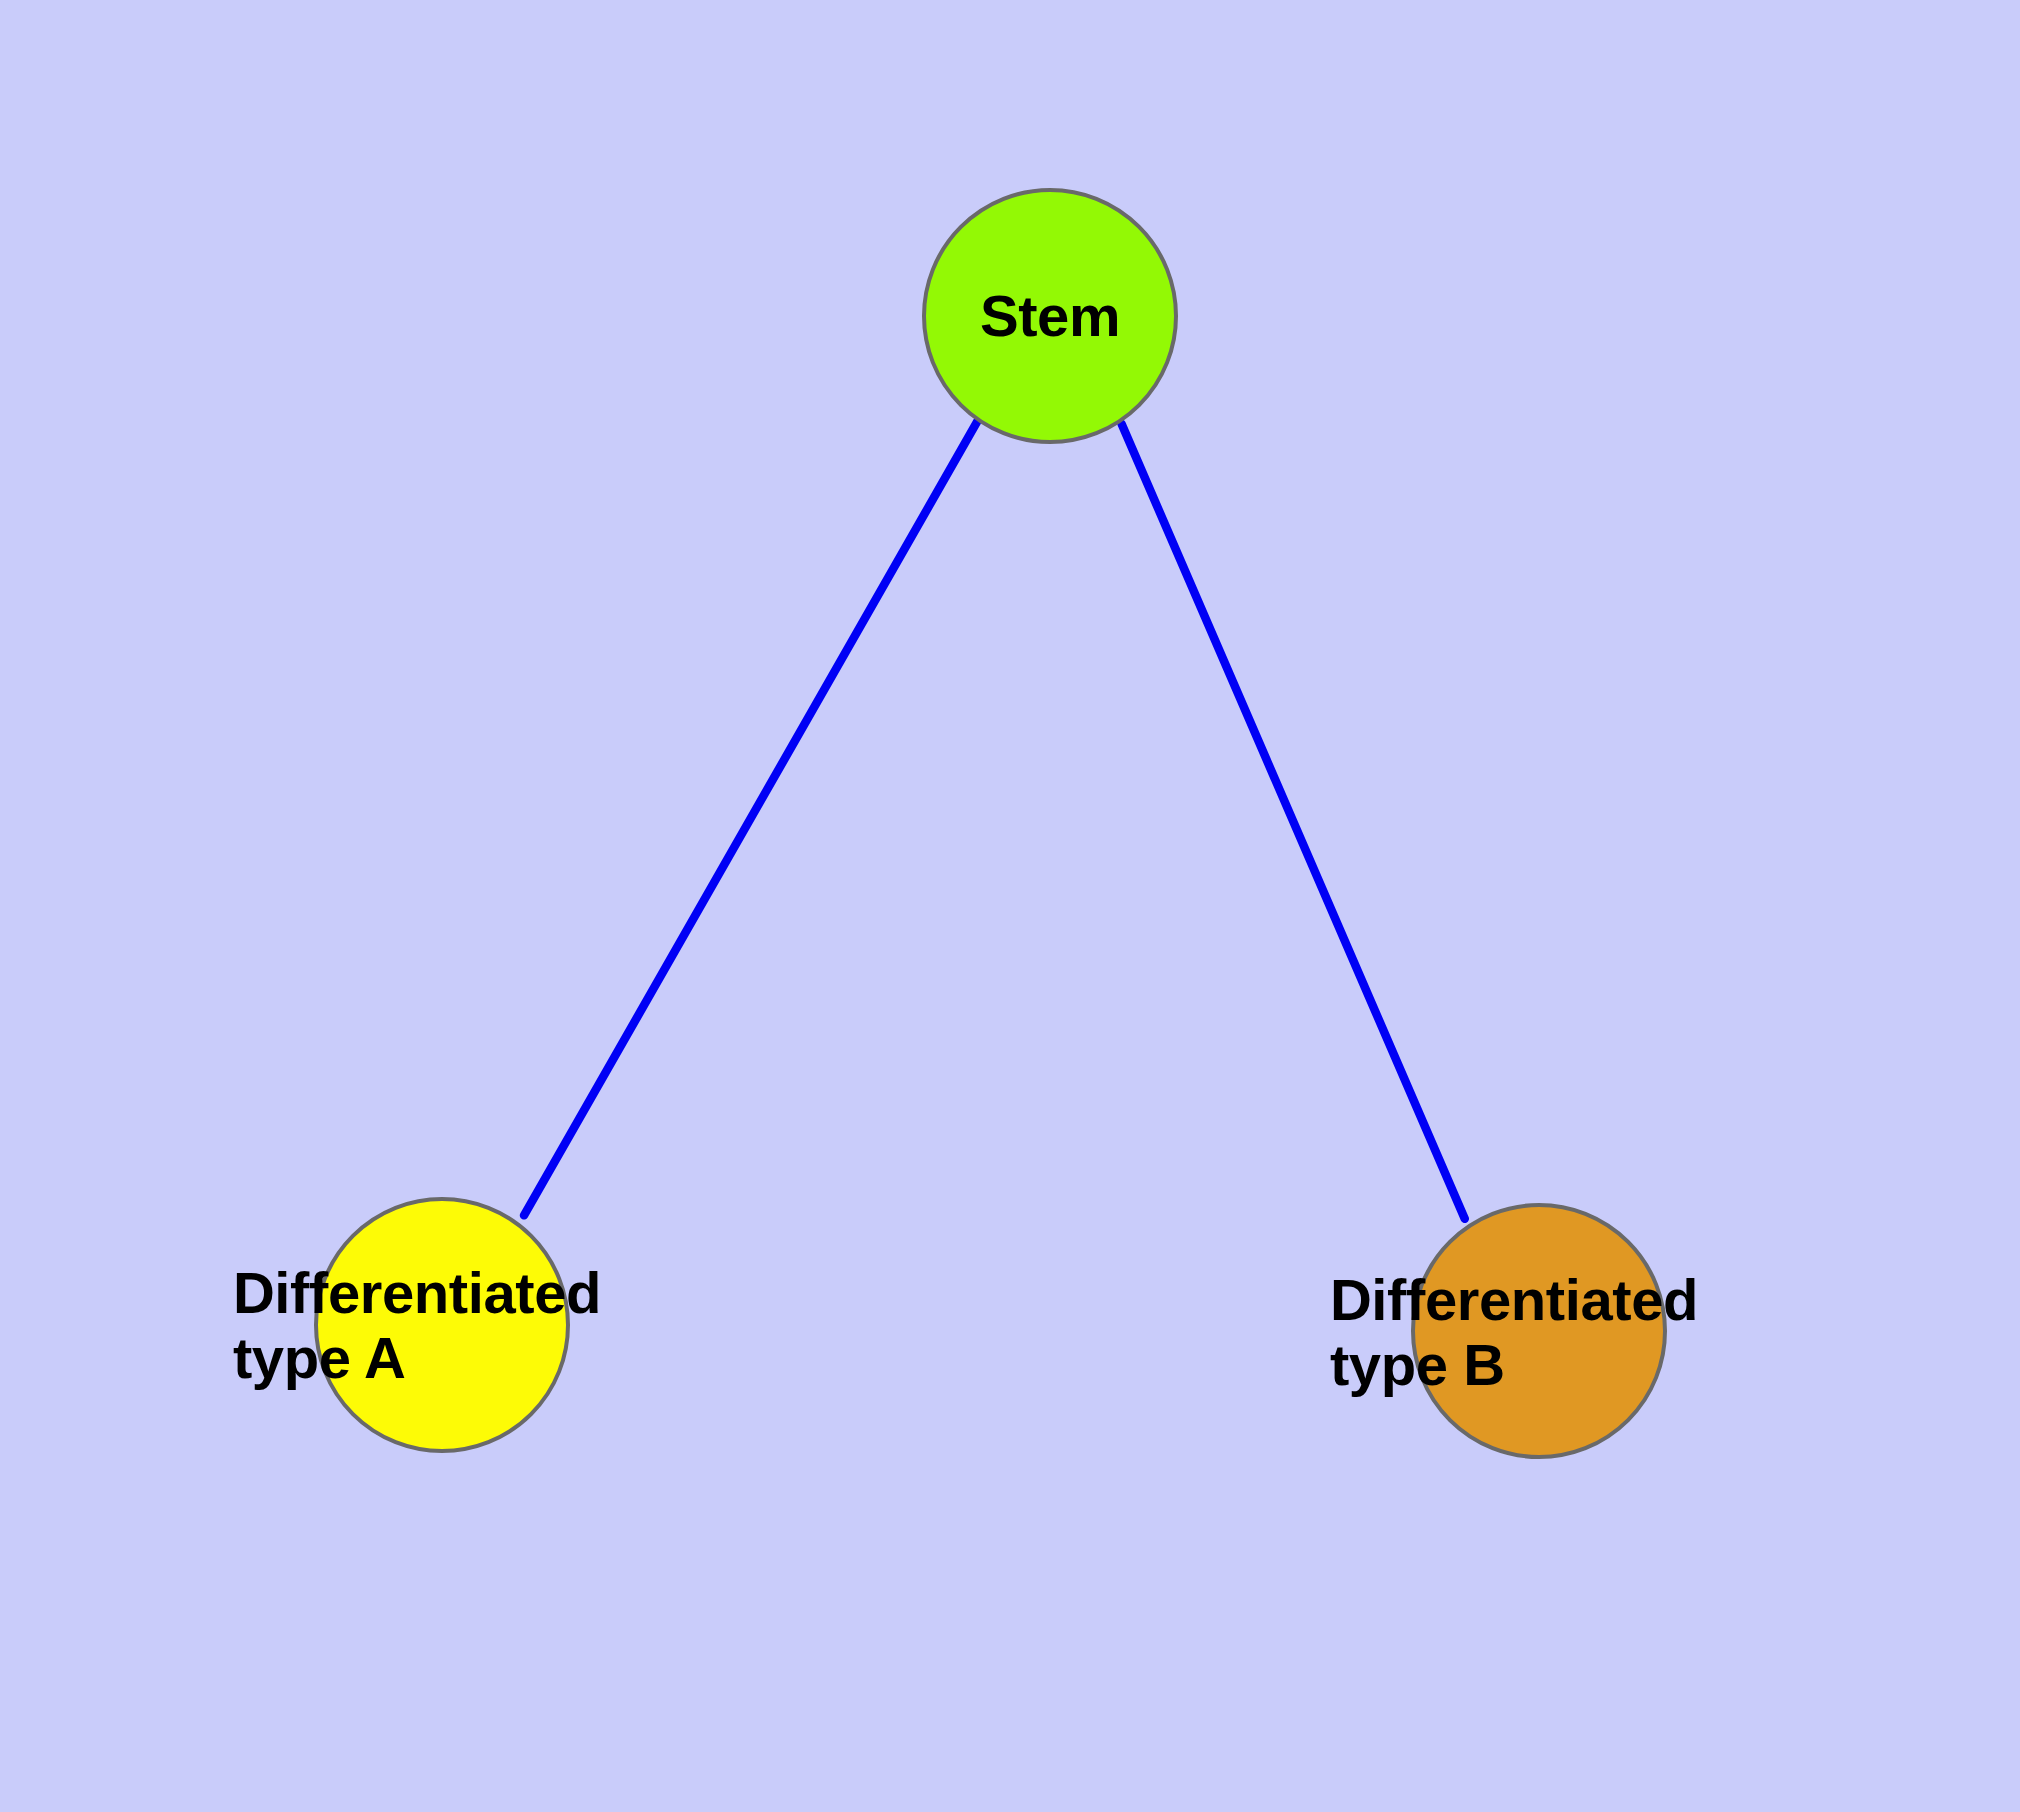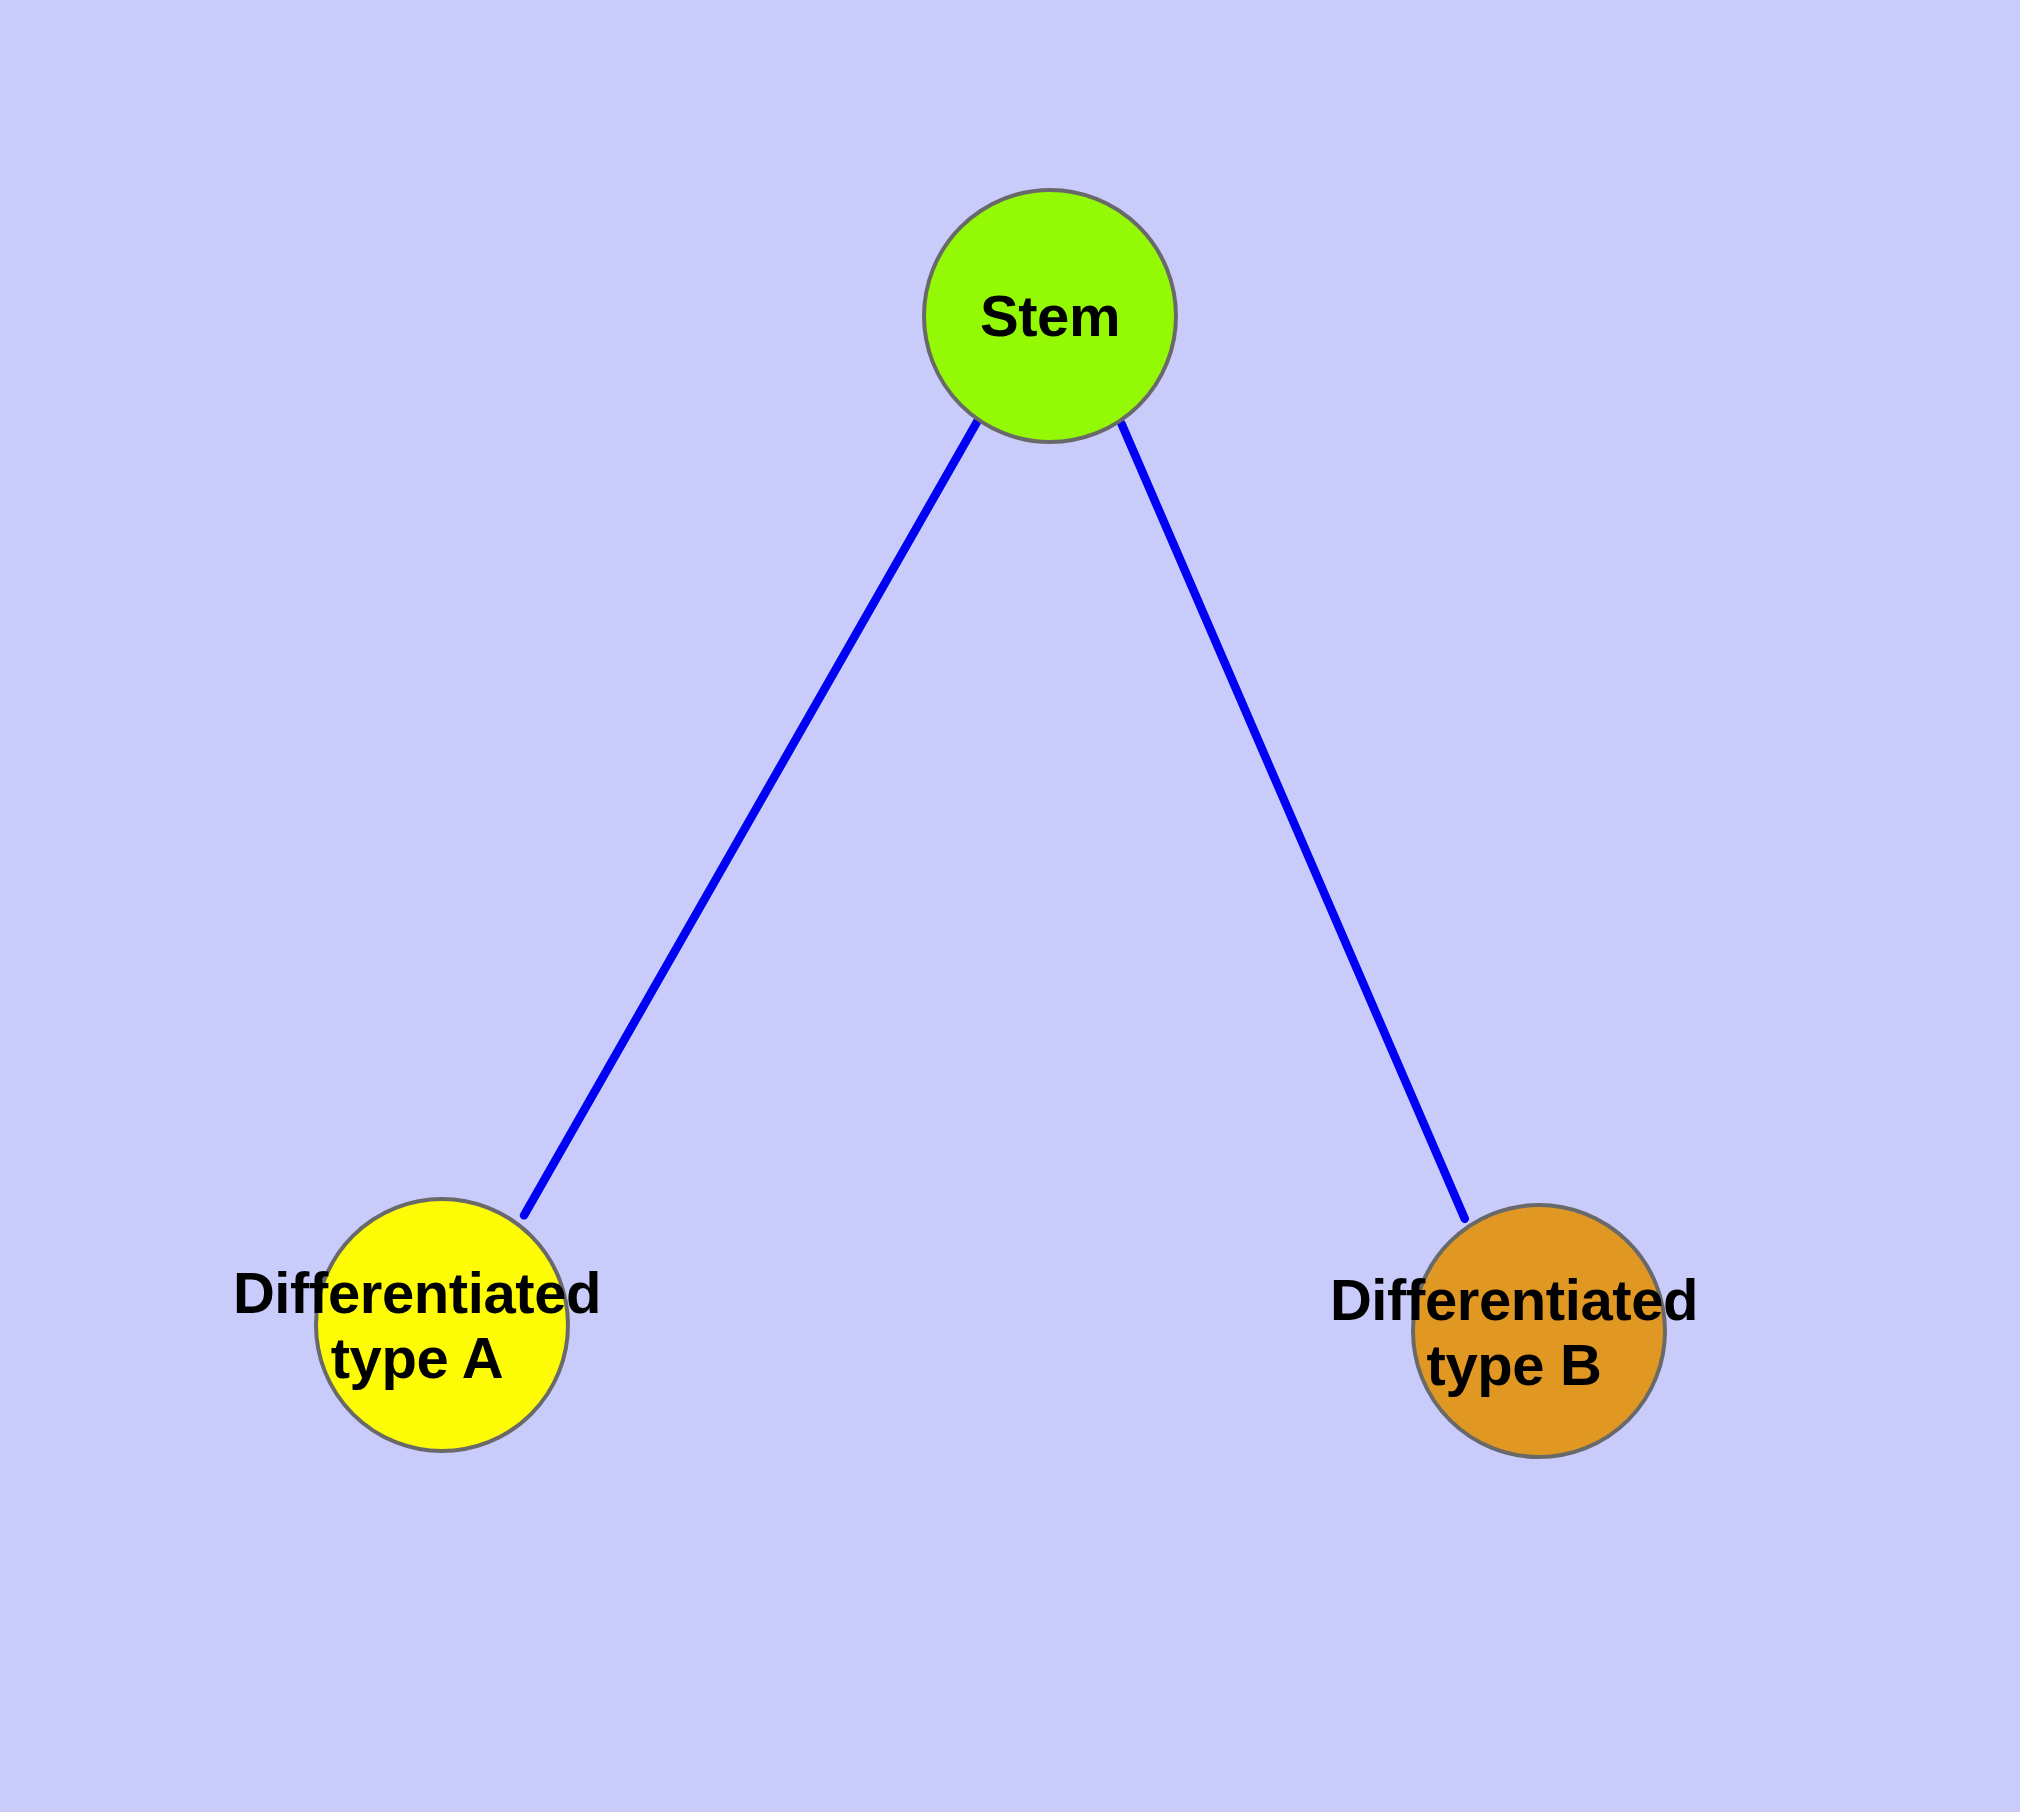--- a/index.html
+++ b/index.html
@@ -34,21 +34,20 @@
     border: 4.2px solid #696969;
     transform: translate(-50%, -50%);
   }
   .node-label {
     position: absolute;
     transform: translate(-50%, -50%);
     color: #000000;
     font-family: "Liberation Sans", sans-serif;
     font-weight: bold;
     line-height: 1.12;
-    text-align: center;
     white-space: pre-line;
     letter-spacing: -0.4px;
     pointer-events: none;
   }
   .node-stem      { background: #93f905; }
   .node-diff-a    { background: #fdfb06; }
   .node-diff-b    { background: #e09823; }
 </style>
 </head>
 <body>

